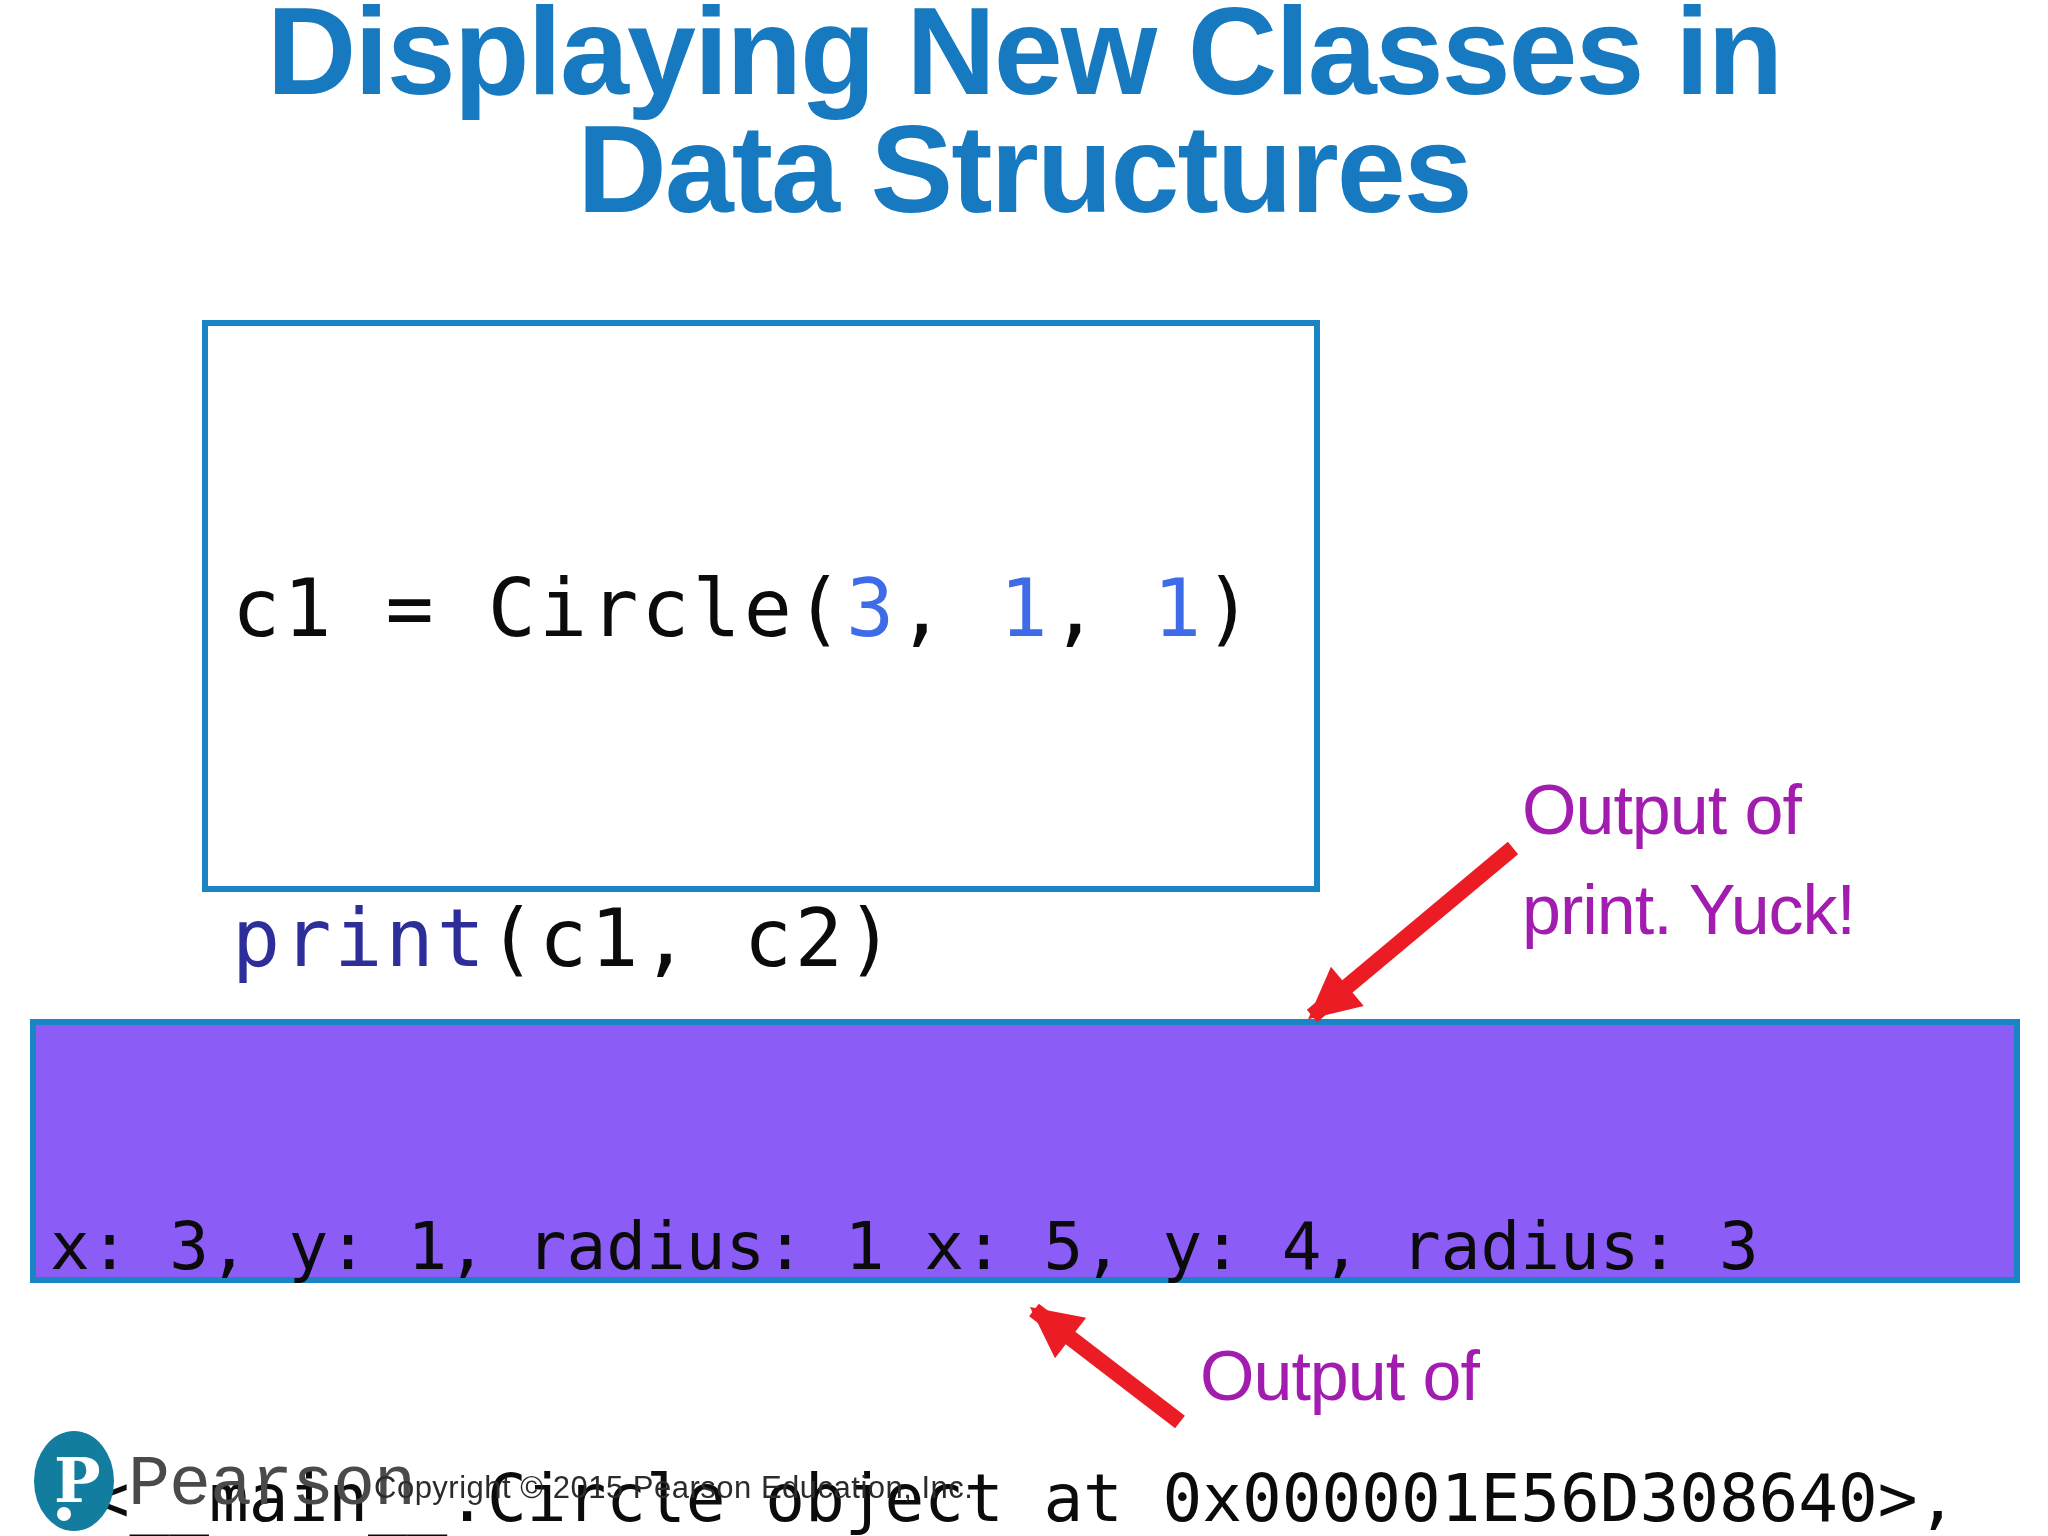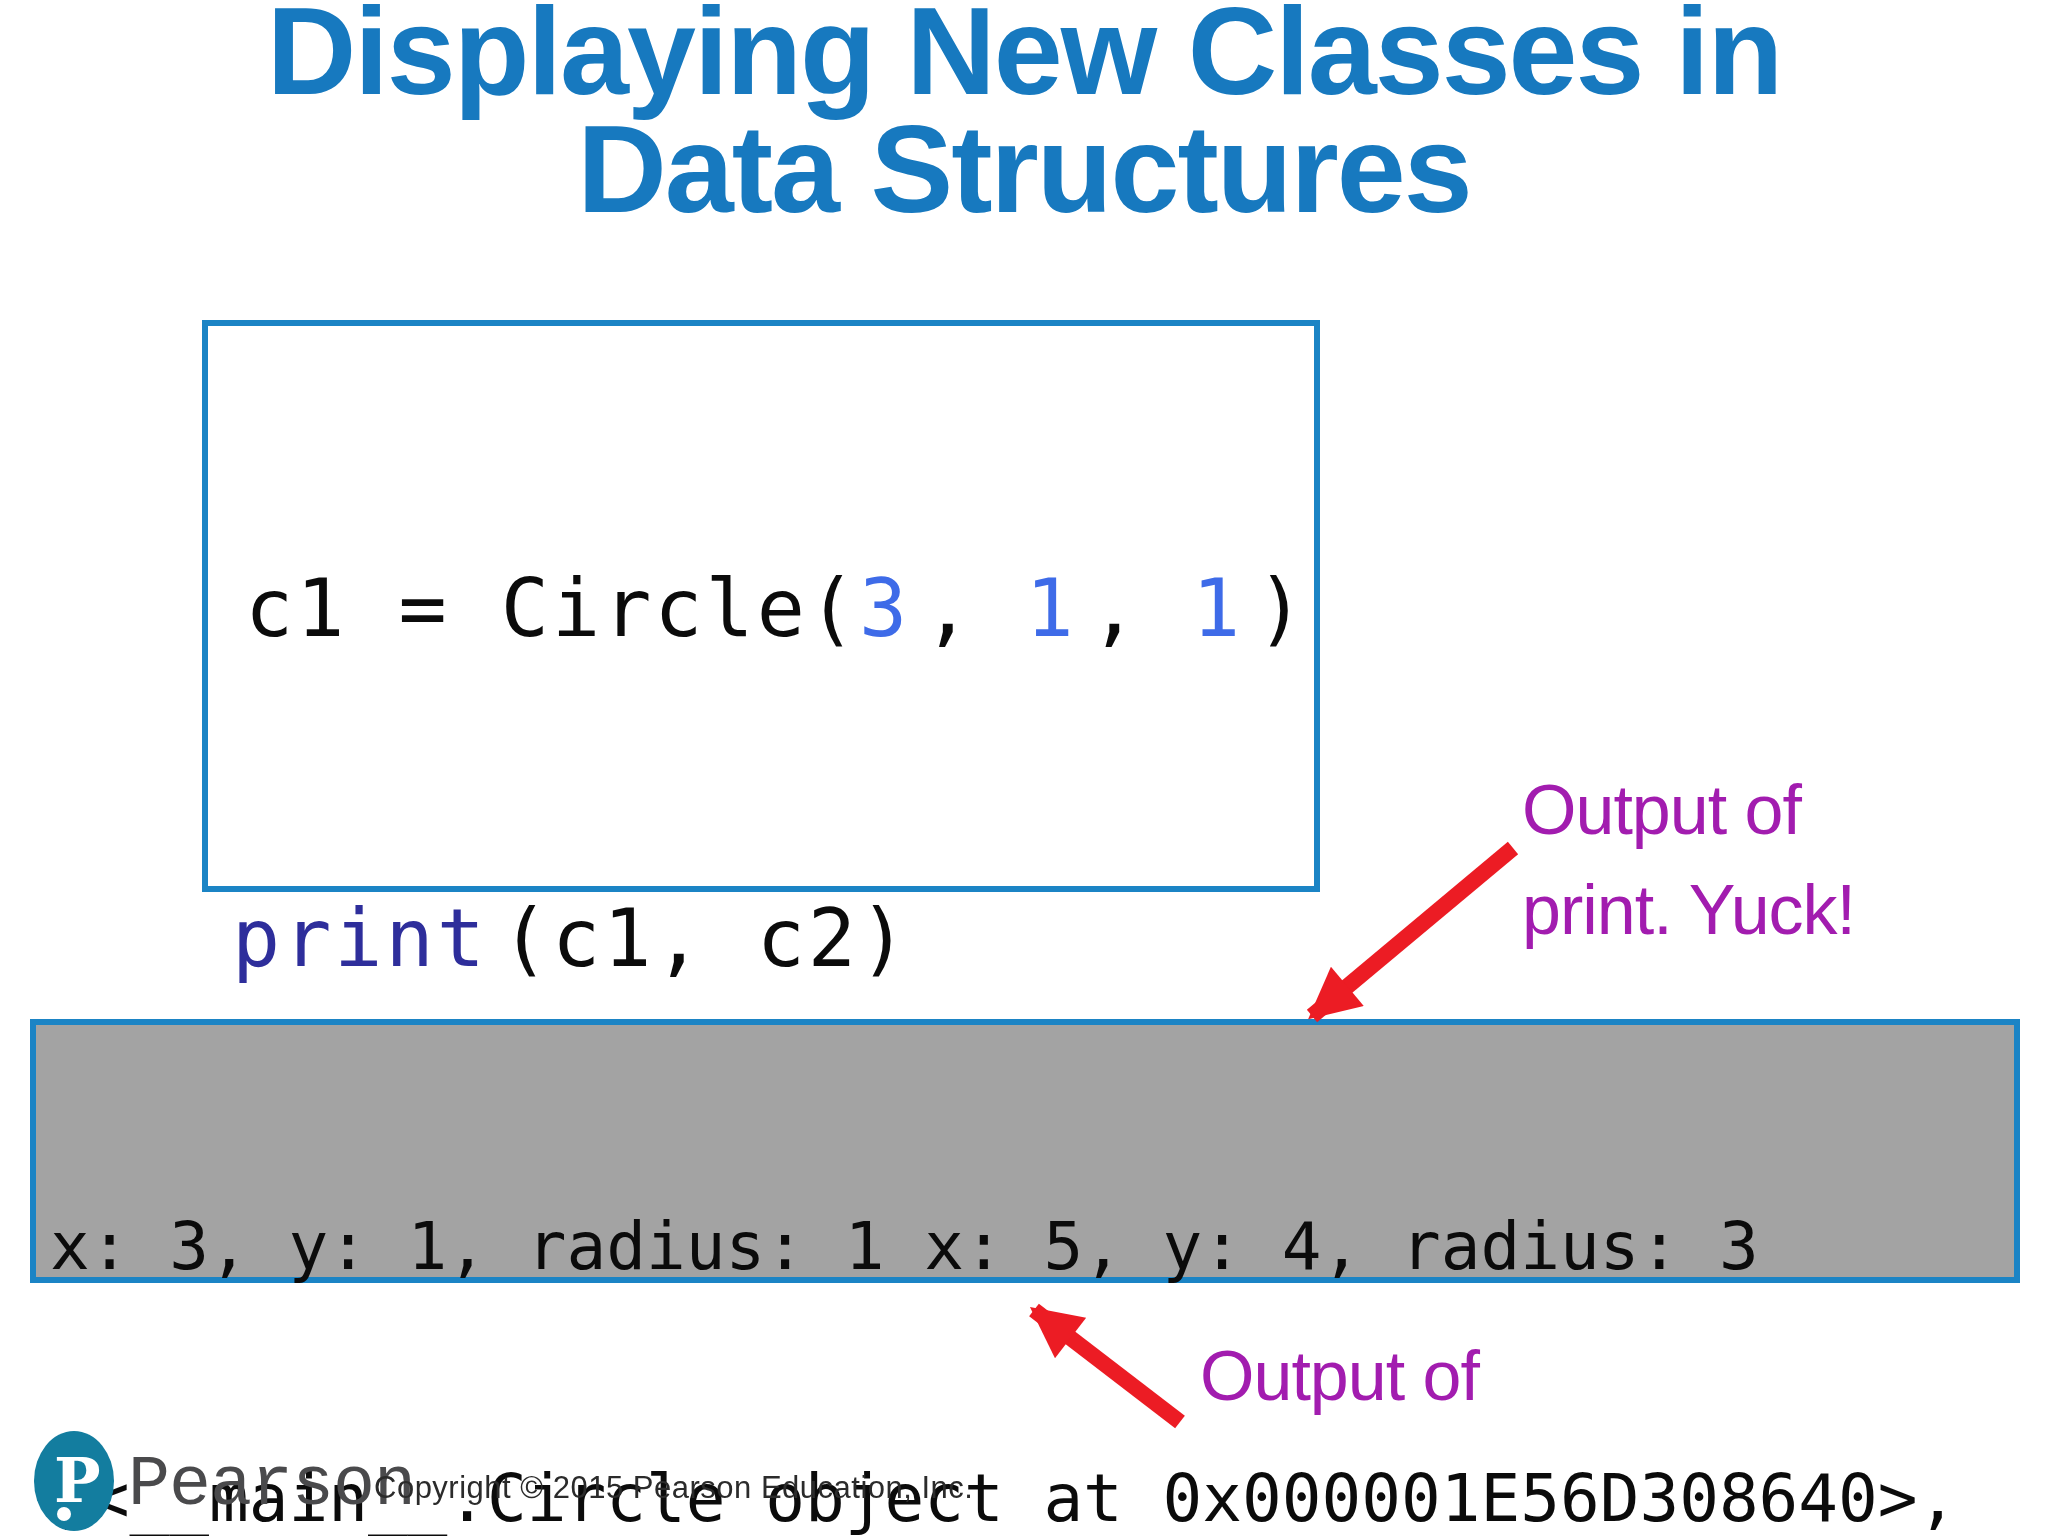--- a/index.html
+++ b/index.html
@@ -35,30 +35,30 @@
     letter-spacing: 3px;
     white-space: pre;
     color: var(--code-black);
   }
 
   .output-box {
     position: absolute;
     left: 30px; top: 1019px;
     width: 1990px; height: 264px;
     border: 6px solid var(--border-blue);
-    background: #a3a3a3;
+    background: #8b5cf6;
     padding: 12px 0 0 14px;
     font-family: "DejaVu Sans Mono", monospace;
     font-size: 66px;
     line-height: 84px;
     white-space: pre;
     color: var(--code-black);
   }
 
-  .tok-plain { color: var(--code-black); margin-left: 13px; }
+  .tok-plain { color: var(--code-black); }
   .tok-num   { color: var(--num-blue); }
   .tok-kw    { color: var(--kw-navy); }
 
   .annotation {
     position: absolute;
     color: #a21caf;
     font-size: 70px;
     line-height: 100px;
     letter-spacing: -1px;
   }

